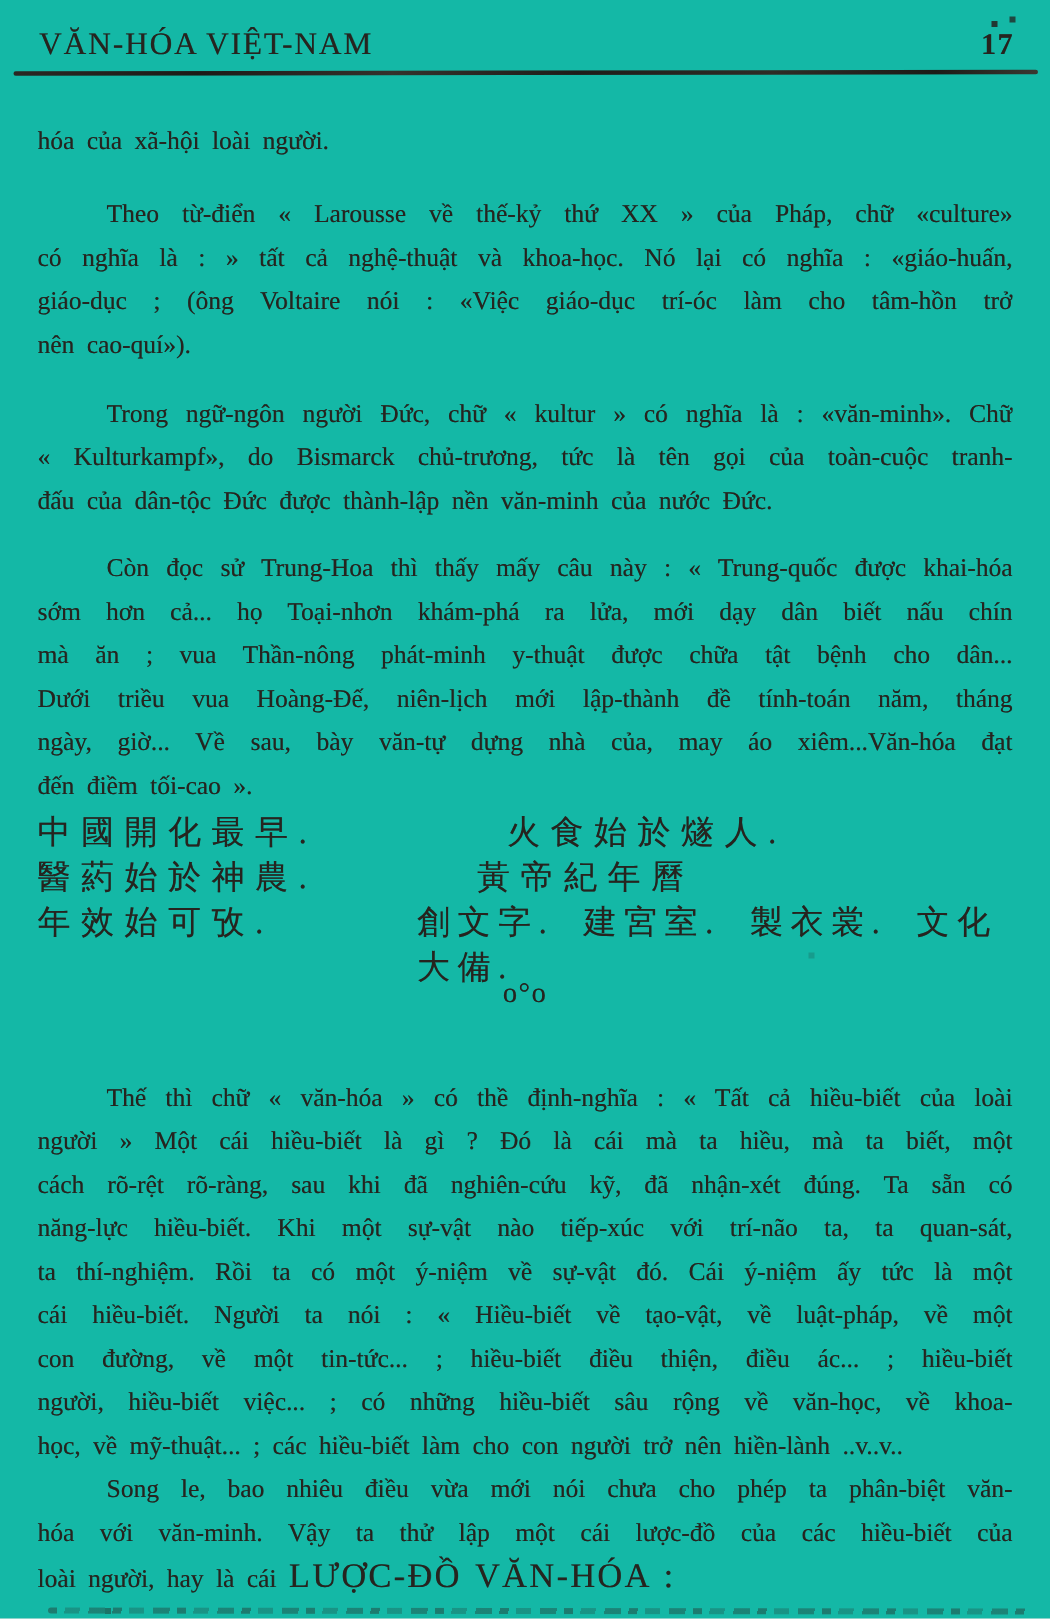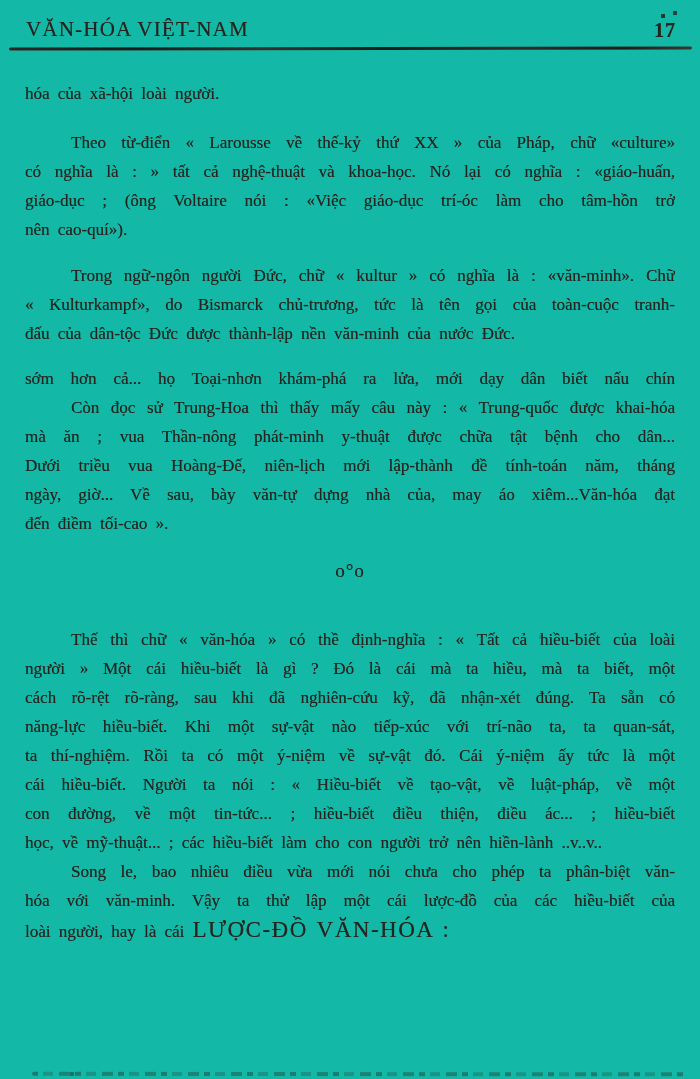--- a/index.html
+++ b/index.html
@@ -96,39 +96,54 @@
         <div class="line">có nghĩa là : » tất cả nghệ-thuật và khoa-học. Nó lại có nghĩa : «giáo-huấn,</div>
         <div class="line">giáo-dục ; (ông Voltaire nói : «Việc giáo-dục trí-óc làm cho tâm-hồn trở</div>
         <div class="line last">nên cao-quí»).</div>
       </section>
     <section class="p3">
         <div class="line ind">Trong ngữ-ngôn người Đức, chữ « kultur » có nghĩa là : «văn-minh». Chữ</div>
         <div class="line">« Kulturkampf», do Bismarck chủ-trương, tức là tên gọi của toàn-cuộc tranh-</div>
         <div class="line last">đấu của dân-tộc Đức được thành-lập nền văn-minh của nước Đức.</div>
       </section>
     <section class="p4">
+        <div class="line ind">Còn đọc sử Trung-Hoa thì thấy mấy câu này : « Trung-quốc được khai-hóa</div>
         <div class="line">sớm hơn cả... họ Toại-nhơn khám-phá ra lửa, mới dạy dân biết nấu chín</div>
-        <div class="line ind">Còn đọc sử Trung-Hoa thì thấy mấy câu này : « Trung-quốc được khai-hóa</div>
         <div class="line">mà ăn ; vua Thần-nông phát-minh y-thuật được chữa tật bệnh cho dân...</div>
         <div class="line">Dưới triều vua Hoàng-Đế, niên-lịch mới lập-thành đề tính-toán năm, tháng</div>
         <div class="line">ngày, giờ... Về sau, bày văn-tự dựng nhà của, may áo xiêm...Văn-hóa đạt</div>
         <div class="line last">đến điềm tối-cao ».</div>
       </section>
 
+    <div class="cn">
+        <div class="cn-row">
+          <span class="cn-left">中國開化最早.</span>
+          <span class="cn-right">火食始於燧人.</span>
+        </div>
+        <div class="cn-row">
+          <span class="cn-left">醫葯始於神農.</span>
+          <span class="cn-right">黃帝紀年曆</span>
+        </div>
+        <div class="cn-row">
+          <span class="cn-left">年效始可攷.</span>
+          <span class="cn-right">創文字. 建宮室. 製衣裳. 文化大備.</span>
+        </div>
+      </div>
 
     <div class="divider">o°o</div>
 
     <section class="p5">
         <div class="line ind">Thế thì chữ « văn-hóa » có thề định-nghĩa : « Tất cả hiều-biết của loài</div>
         <div class="line">người » Một cái hiều-biết là gì ? Đó là cái mà ta hiều, mà ta biết, một</div>
         <div class="line">cách rõ-rệt rõ-ràng, sau khi đã nghiên-cứu kỹ, đã nhận-xét đúng. Ta sẵn có</div>
         <div class="line">năng-lực hiều-biết. Khi một sự-vật nào tiếp-xúc với trí-não ta, ta quan-sát,</div>
         <div class="line">ta thí-nghiệm. Rồi ta có một ý-niệm về sự-vật đó. Cái ý-niệm ấy tức là một</div>
         <div class="line">cái hiều-biết. Người ta nói : « Hiều-biết về tạo-vật, về luật-pháp, về một</div>
         <div class="line">con đường, về một tin-tức... ; hiều-biết điều thiện, điều ác... ; hiều-biết</div>
+        <div class="line">người, hiều-biết việc... ; có những hiều-biết sâu rộng về văn-học, về khoa-</div>
         <div class="line last">học, về mỹ-thuật... ; các hiều-biết làm cho con người trở nên hiền-lành ..v..v..</div>
       </section>
     <section class="p6">
         <div class="line ind">Song le, bao nhiêu điều vừa mới nói chưa cho phép ta phân-biệt văn-</div>
         <div class="line">hóa với văn-minh. Vậy ta thử lập một cái lược-đồ của các hiều-biết của</div>
       </section>
 
     <div class="line closing"><span>loài người, hay là cái </span><span class="caps">LƯỢC-ĐỒ VĂN-HÓA :</span></div>
   </main>
 

